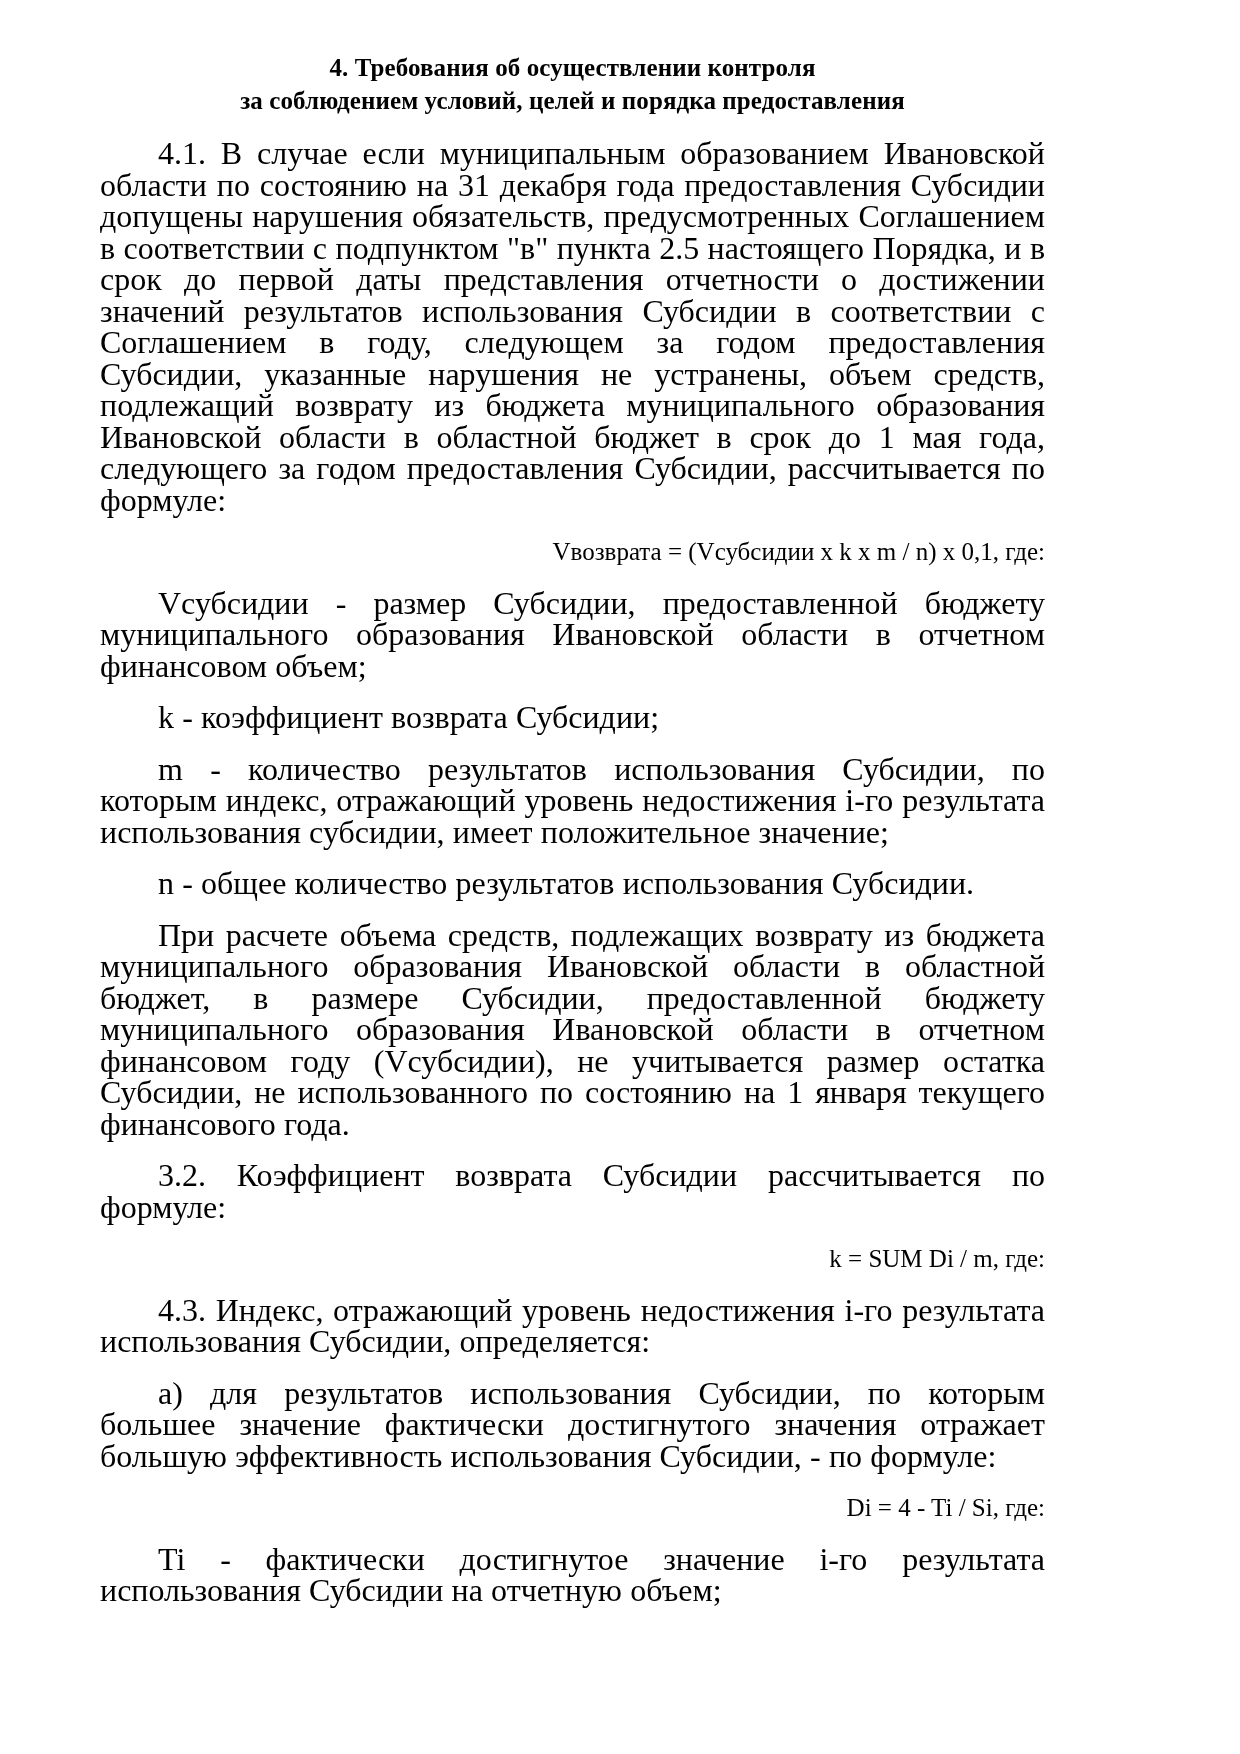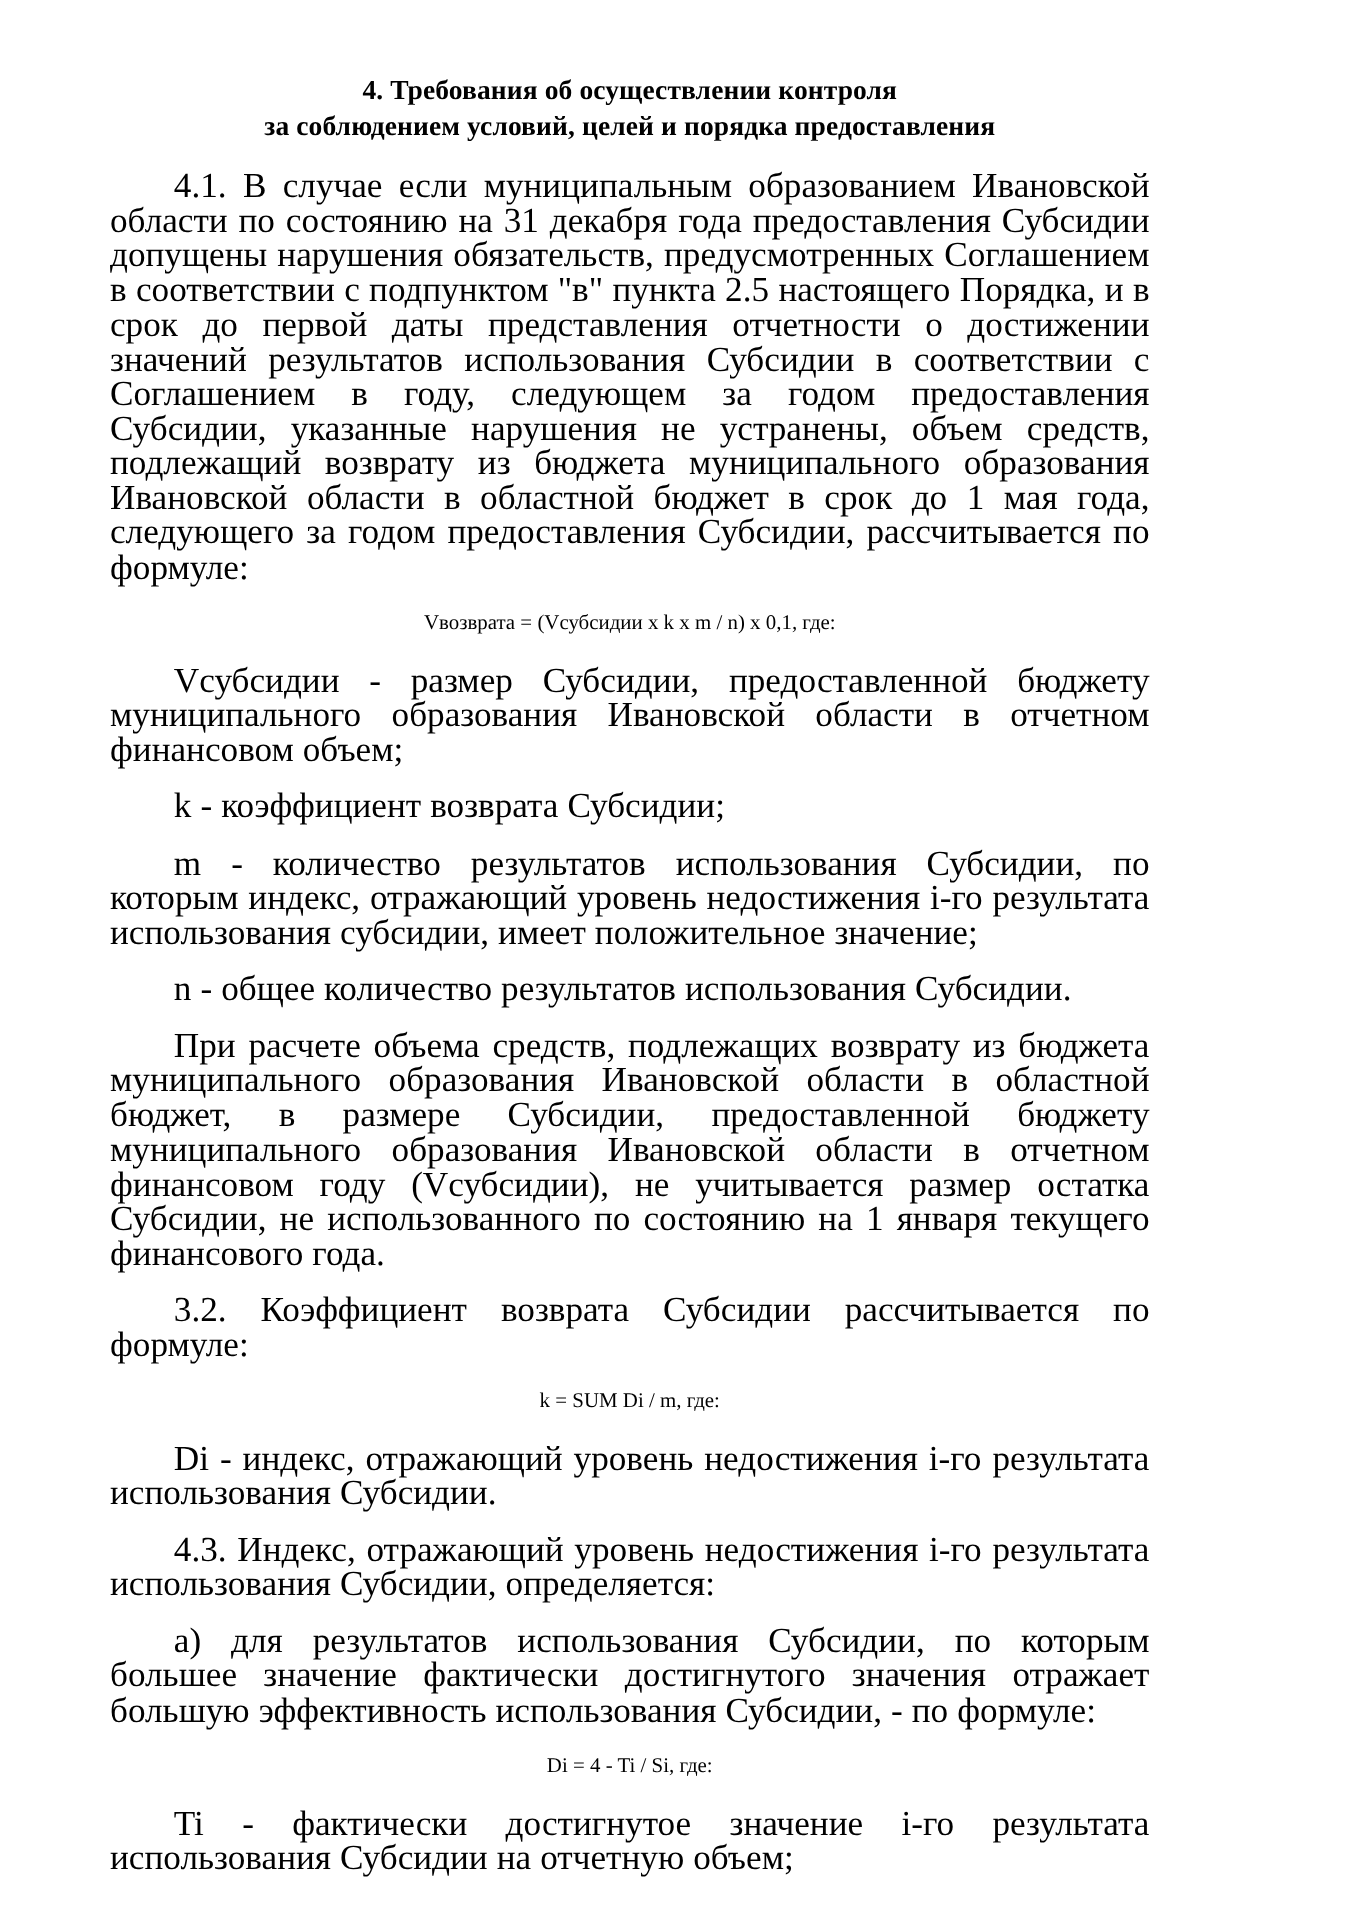--- a/index.html
+++ b/index.html
@@ -12,21 +12,21 @@
     height: 1754px;
     font-family: "Liberation Serif", "DejaVu Serif", serif;
     color: #000000;
     -webkit-font-smoothing: antialiased;
   }
   .page {
     position: relative;
     width: 1210px;
     height: 1754px;
     box-sizing: border-box;
-    padding: 66px 165px 90px 100px;
+    padding: 51px 165px 90px 100px;
     background: #ffffff;
   }
   .doc-title {
     text-align: center;
     font-weight: bold;
     font-size: 25px;
     line-height: 33px;
     margin: 0 0 4px 0;
     letter-spacing: 0.1px;
   }
@@ -40,23 +40,23 @@
   p.para {
     margin: 0 0 20px 0;
     text-align: justify;
     text-indent: 58px;
     font-size: 32px;
     line-height: 31.5px;
     word-spacing: 0.2px;
   }
   p.formula {
     margin: 0 0 20px 0;
-    text-align: center;
+    text-align: right;
     text-indent: 0;
-    font-size: 19px;
+    font-size: 25px;
     line-height: 31.5px;
   }
 </style>
 </head>
 <body>
 
 <div class="page">
 
   <h1 class="doc-title">
     <span class="tl">4. Требования об осуществлении контроля</span>
@@ -66,20 +66,19 @@
   <div class="body-block">
     <p class="para">4.1. В случае если муниципальным образованием Ивановской области по состоянию на 31 декабря года предоставления Субсидии допущены нарушения обязательств, предусмотренных Соглашением в соответствии с подпунктом "в" пункта 2.5 настоящего Порядка, и в срок до первой даты представления отчетности о достижении значений результатов использования Субсидии в соответствии с Соглашением в году, следующем за годом предоставления Субсидии, указанные нарушения не устранены, объем средств, подлежащий возврату из бюджета муниципального образования Ивановской области в областной бюджет в срок до 1 мая года, следующего за годом предоставления Субсидии, рассчитывается по формуле:</p>
     <p class="formula">Vвозврата = (Vсубсидии x k x m / n) x 0,1, где:</p>
     <p class="para">Vсубсидии - размер Субсидии, предоставленной бюджету муниципального образования Ивановской области в отчетном финансовом объем;</p>
     <p class="para">k - коэффициент возврата Субсидии;</p>
     <p class="para">m - количество результатов использования Субсидии, по которым индекс, отражающий уровень недостижения i-го результата использования субсидии, имеет положительное значение;</p>
     <p class="para">n - общее количество результатов использования Субсидии.</p>
     <p class="para">При расчете объема средств, подлежащих возврату из бюджета муниципального образования Ивановской области в областной бюджет, в размере Субсидии, предоставленной бюджету муниципального образования Ивановской области в отчетном финансовом году (Vсубсидии), не учитывается размер остатка Субсидии, не использованного по состоянию на 1 января текущего финансового года.</p>
     <p class="para">3.2. Коэффициент возврата Субсидии рассчитывается по формуле:</p>
     <p class="formula">k = SUM Di / m, где:</p>
-    <p class="para">Di - индекс, отражающий уровень недостижения i-го результата использования Субсидии.</p>
     <p class="para">4.3. Индекс, отражающий уровень недостижения i-го результата использования Субсидии, определяется:</p>
     <p class="para">а) для результатов использования Субсидии, по которым большее значение фактически достигнутого значения отражает большую эффективность использования Субсидии, - по формуле:</p>
     <p class="formula">Di = 4 - Ti / Si, где:</p>
     <p class="para">Ti - фактически достигнутое значение i-го результата использования Субсидии на отчетную объем;</p>
   </div>
 
 </div>
 
 </body></html>

